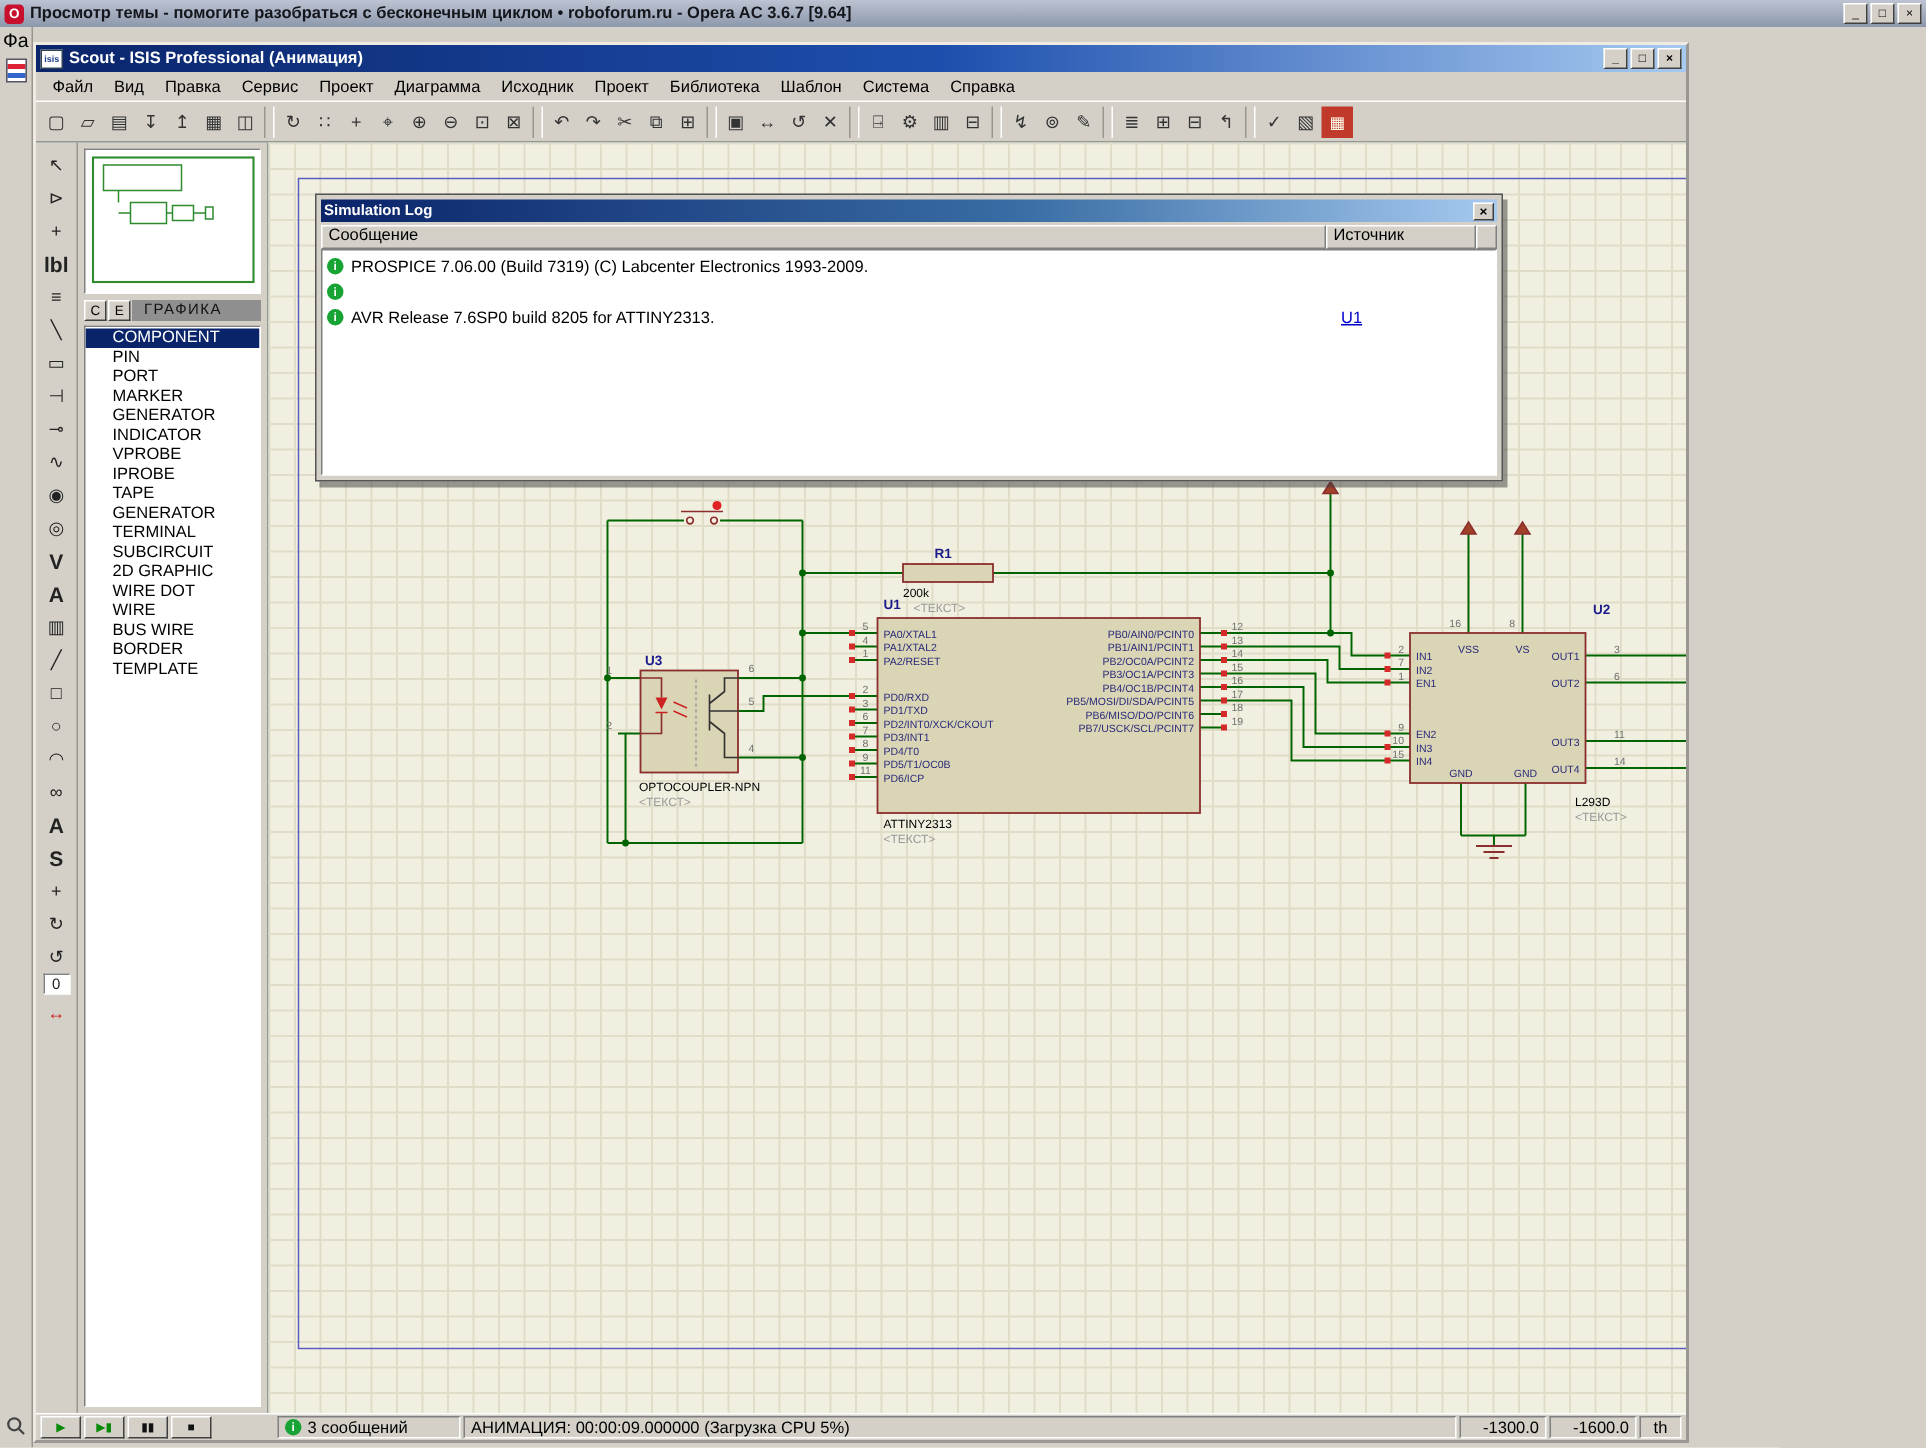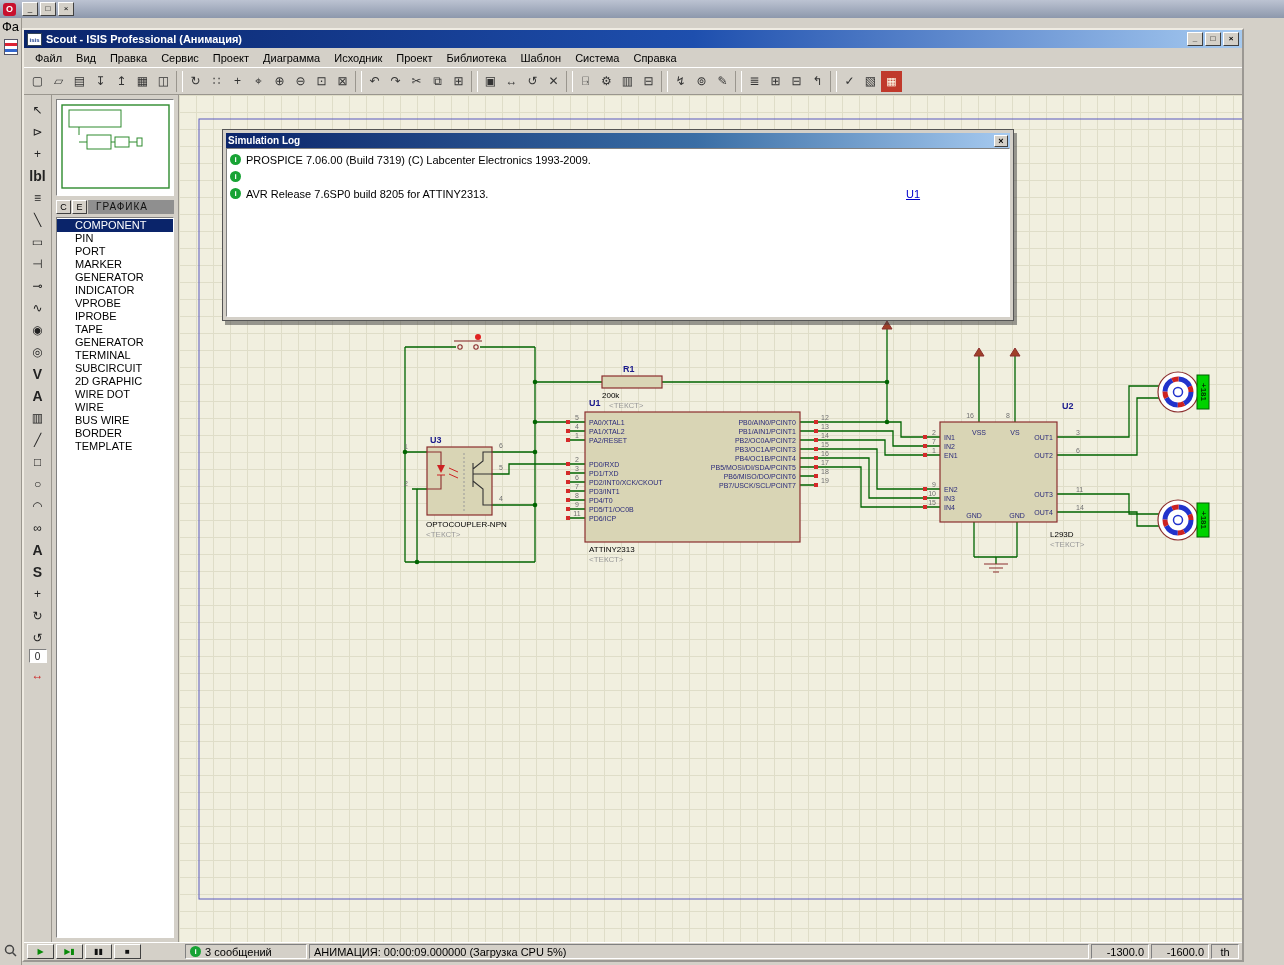--- a/index.html
+++ b/index.html
@@ -14,21 +14,21 @@
   .opera-title{flex:1;font-weight:bold;color:#15161c;white-space:nowrap;overflow:hidden;font-size:11px}
   .winbtn{width:16px;height:14px;background:#d4d0c8;border:1px solid;border-color:#fff #404040 #404040 #fff;
      font-size:8px;line-height:11px;text-align:center;margin-left:2px;color:#000}
   .opera-strip{position:absolute;left:0;top:18px;width:22px;bottom:0;background:#d4d0c8;
      border-right:1px solid #9a968e;display:flex;flex-direction:column;align-items:center;padding-top:1px;font-size:13px}
   .doc-icon{width:14px;height:16px;margin-top:5px;border:1px solid #556;
      background:linear-gradient(#fff 3px,#d23 3px,#d23 6px,#fff 6px,#fff 9px,#36c 9px,#36c 12px,#fff 12px)}
   .mag-wrap{margin-top:auto;margin-bottom:5px}
 
   
-  .isis-window{position:absolute;left:22px;top:28px;width:1222px;height:934px;background:#0ea5e9;
+  .isis-window{position:absolute;left:22px;top:28px;width:1104px;height:934px;background:#0ea5e9;
      border:2px outset #efebe2;display:flex;flex-direction:column}
   .isis-titlebar{height:18px;background:linear-gradient(90deg,#0a246a,#1e4fae 55%,#a6caf0);
      display:flex;align-items:center;color:#fff;font-weight:bold;padding:0 3px;flex:0 0 18px}
   .isis-logo{width:15px;height:13px;background:#fff;color:#1a3c8c;font-size:6px;line-height:12px;text-align:center;
      font-weight:bold;margin-right:4px;border:1px solid #345;flex:0 0 15px}
   .isis-title{flex:1;font-size:11px}
   .menubar{height:20px;display:flex;align-items:center;padding-left:4px;background:#d4d0c8;
      border-bottom:1px solid #fff;flex:0 0 20px}
   .menu-item{padding:2px 7px}
   .toolbar{height:27px;display:flex;align-items:center;padding:1px 3px;background:#d4d0c8;
@@ -84,21 +84,21 @@
   .val{fill:#000;font-size:8px}
   .ph{fill:#9a9a9a;font-size:8px}
   .mframe{fill:#fff;stroke:#8b2e2e;stroke-width:1.2}
   .mring-b{fill:none;stroke:#2233cc;stroke-width:5;stroke-dasharray:14 6.5}
   .mring-r{fill:none;stroke:#cc2222;stroke-width:5;stroke-dasharray:6.5 14;stroke-dashoffset:-14}
   .mcore{fill:#fff;stroke:#2233cc;stroke-width:1.5}
   .mlabel{fill:#00d200;stroke:#006000}
   .mlabeltext{fill:#003300;font-size:8px;font-weight:bold}
 
   
-  .simlog{position:absolute;left:43px;top:34px;width:792px;height:192px;background:#d4d0c8;border:1px solid #555;
+  .simlog{position:absolute;left:31px;top:34px;width:792px;height:192px;background:#d4d0c8;border:1px solid #555;
      box-shadow:3px 4px 0 rgba(60,60,60,.5);padding:3px;display:flex;flex-direction:column}
   .simlog-titlebar{height:15px;background:linear-gradient(90deg,#0a246a,#3a6ea5 60%,#a6caf0);color:#fff;font-weight:bold;
      font-size:10px;display:flex;align-items:center;padding:0 2px;flex:0 0 15px}
   .simlog-title{flex:1}
   .simlog-close{width:14px;height:12px;background:#d4d0c8;color:#000;border:1px solid;border-color:#fff #404040 #404040 #fff;
      font-size:9px;line-height:10px;text-align:center}
   .simlog-header{display:flex;height:16px;margin-top:2px;flex:0 0 16px}
   .lh{background:#d4d0c8;border:1px solid;border-color:#fff #808080 #808080 #fff;font-size:11px;padding:0 4px;line-height:13px}
   .lh-msg{flex:1}
   .lh-src{width:100px}
@@ -122,20 +122,21 @@
   .sb-anim{flex:1}
   .sb-x,.sb-y{width:58px;justify-content:flex-end}
   .sb-th{width:28px;justify-content:center}
 </style>
 </head>
 <body>
 
 <div>
   <div class="opera-titlebar">
     <span class="opera-logo">O</span>
+    <span class="opera-title">Просмотр темы - помогите разобраться с бесконечным циклом • roboforum.ru - Opera AC 3.6.7 [9.64]</span>
     <span class="winbtn">_</span>
     <span class="winbtn">□</span>
     <span class="winbtn">×</span>
   </div>
 
   <div class="opera-strip">
     <span>Фа</span>
     <span class="doc-icon"></span>
     <span class="mag-wrap">
       <svg width="13" height="13">
@@ -435,20 +436,25 @@
             <rect class="mlabel" x="1018" y="408" width="12" height="34"></rect>
             <text class="mlabeltext" x="1024" y="425" text-anchor="middle" dominant-baseline="central" transform="rotate(90 1024 425)">+181</text>
           </g>
         </svg>
 
         <div class="simlog">
           <div class="simlog-titlebar">
             <span class="simlog-title">Simulation Log</span>
             <span class="simlog-close">×</span>
           </div>
+          <div class="simlog-header">
+            <div class="lh lh-msg">Сообщение</div>
+            <div class="lh lh-src">Источник</div>
+            <div class="lh lh-blank"></div>
+          </div>
           <div class="simlog-body">
 
               <div class="log-row">
                 <span class="info-dot">i</span>
                 <span class="log-msg">PROSPICE 7.06.00 (Build 7319) (C) Labcenter Electronics 1993-2009.</span>
                 <span class="log-src"></span>
               </div>
 
               <div class="log-row">
                 <span class="info-dot">i</span>

